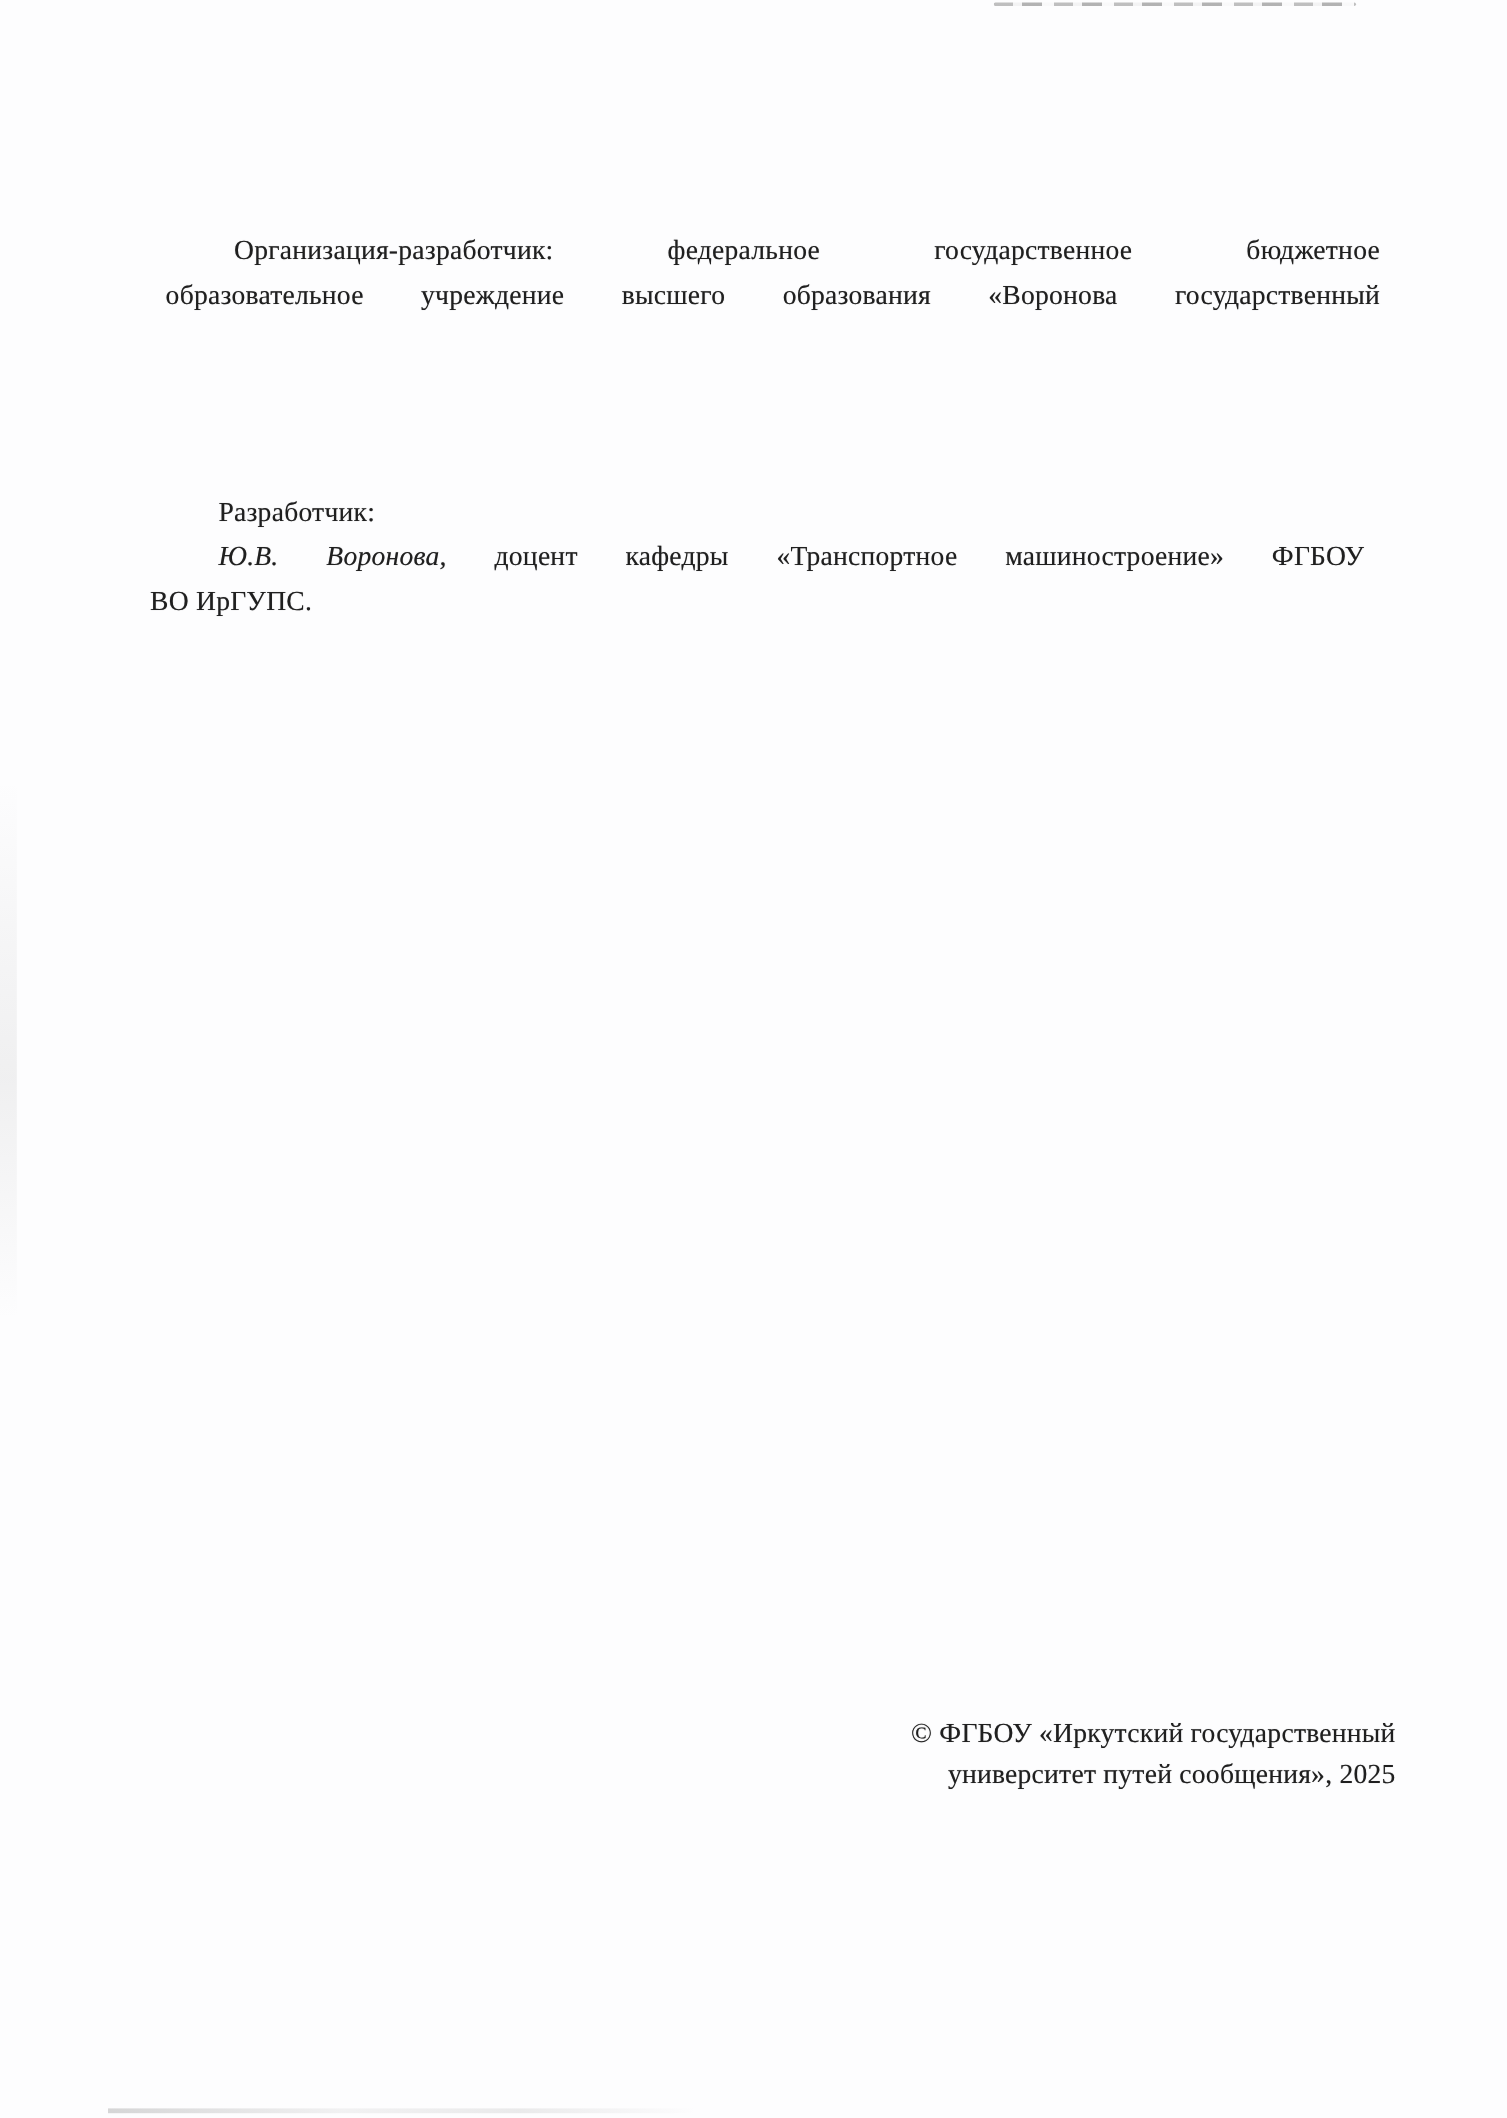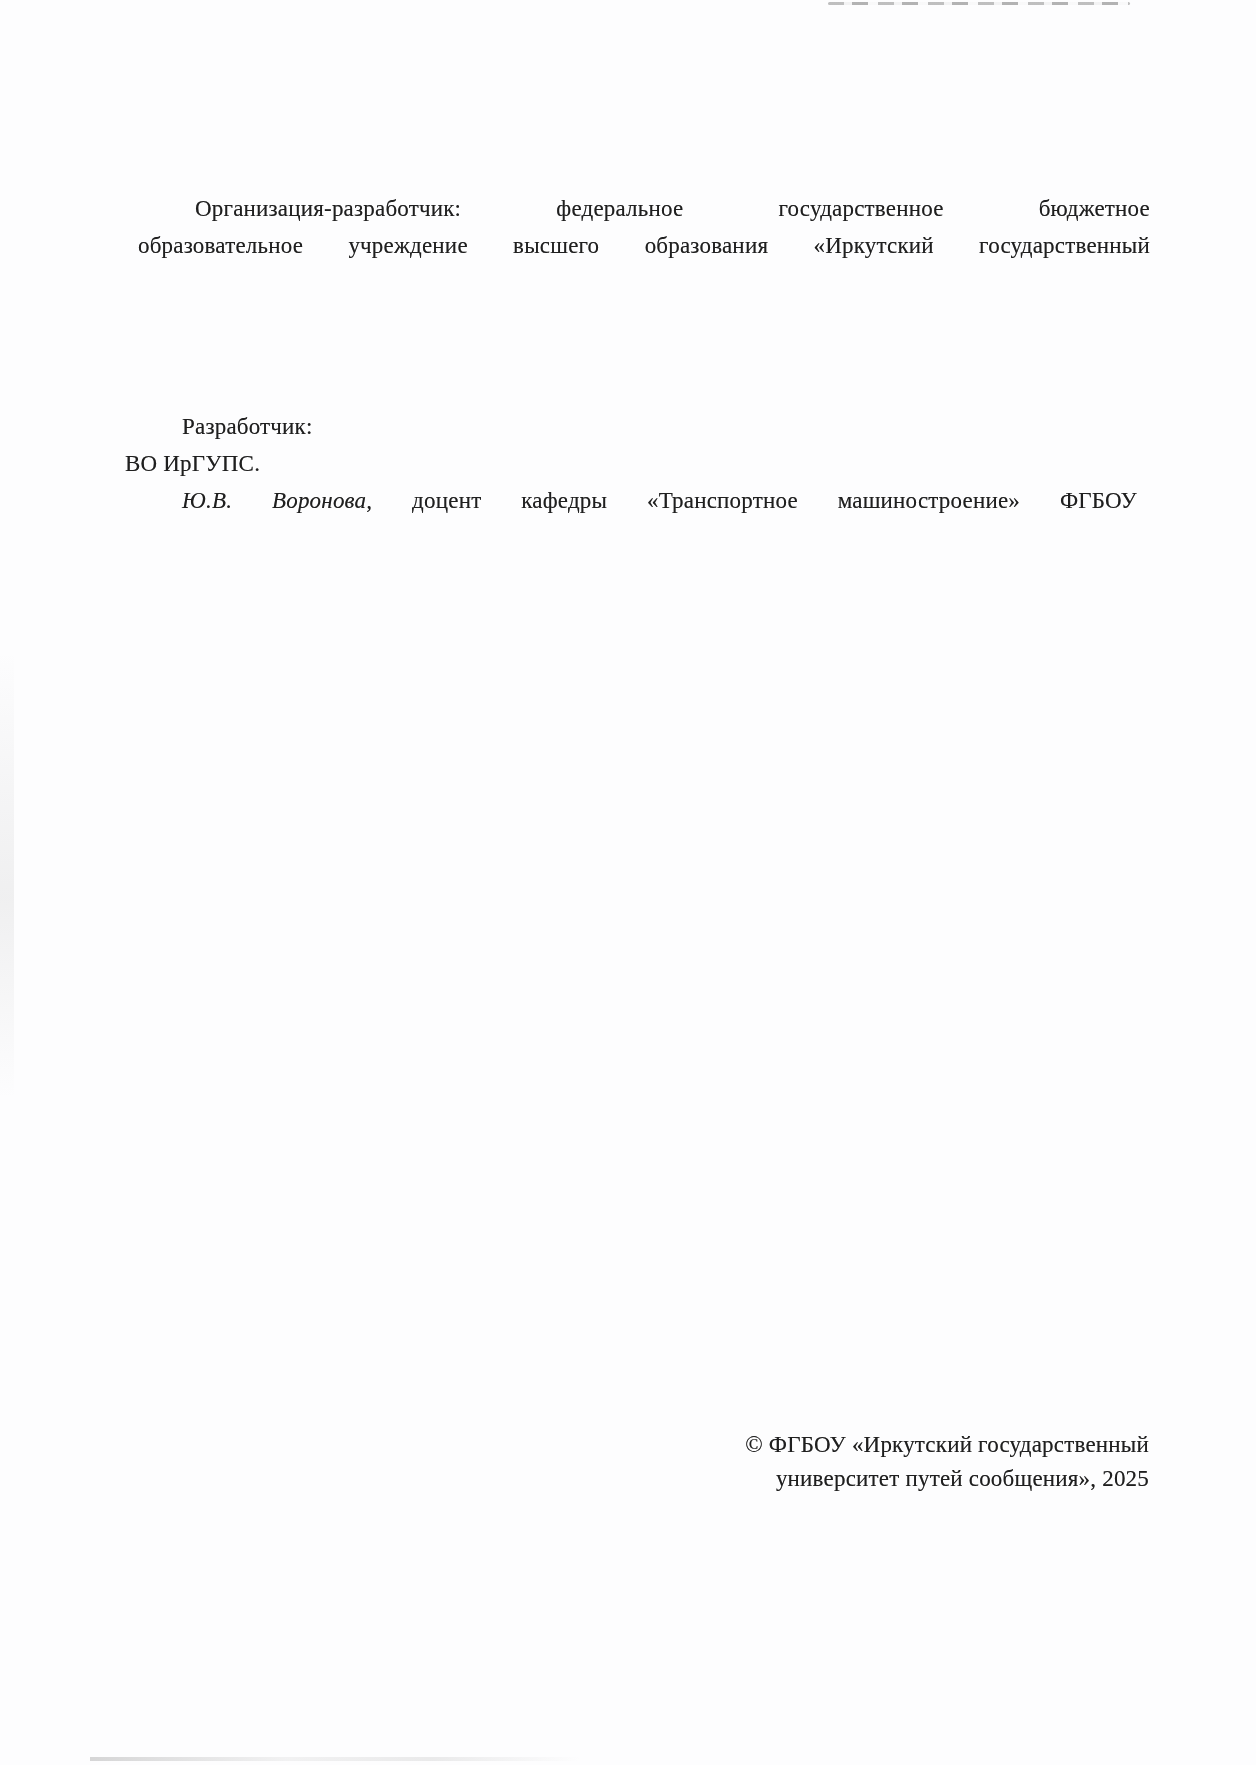--- a/index.html
+++ b/index.html
@@ -28,21 +28,21 @@
     left: 138px;
     top: 190px;
     width: 1012px;
   }
   .dev-block {
     left: 125px;
     top: 408px;
     width: 1012px;
   }
   .copyright-block {
-    left: 137px;
+    left: 151px;
     top: 1428px;
     width: 1012px;
     line-height: 34px;
     text-align: right;
   }
   .line { white-space: normal; }
   .justify {
     text-align: justify;
     text-align-last: justify;
   }
@@ -88,29 +88,29 @@
 </style>
 </head>
 <body>
 
 <div class="page">
 
   <div class="artifact top-streak"></div>
 
   <div class="block org-block">
     <div class="line justify indent">Организация-разработчик: федеральное государственное бюджетное</div>
-    <div class="line justify">образовательное учреждение высшего образования «Иркутский государственный</div>
+    <div class="line justify">образовательное учреждение высшего образования «Воронова государственный</div>
   </div>
 
   <div class="block dev-block">
     <div class="line indent">Разработчик:</div>
-    <div class="line">ВО ИрГУПС.</div>
     <div class="line justify indent">
       <span class="italic">Ю.В. Воронова,</span><span> доцент кафедры «Транспортное машиностроение» ФГБОУ</span>
     </div>
+    <div class="line">ВО ИрГУПС.</div>
   </div>
 
   <div class="block copyright-block">
     <div class="line">© ФГБОУ «Иркутский государственный</div>
     <div class="line">университет путей сообщения», 2025</div>
   </div>
 
   <div class="artifact bottom-smudge"></div>
   <div class="artifact left-band"></div>
 

